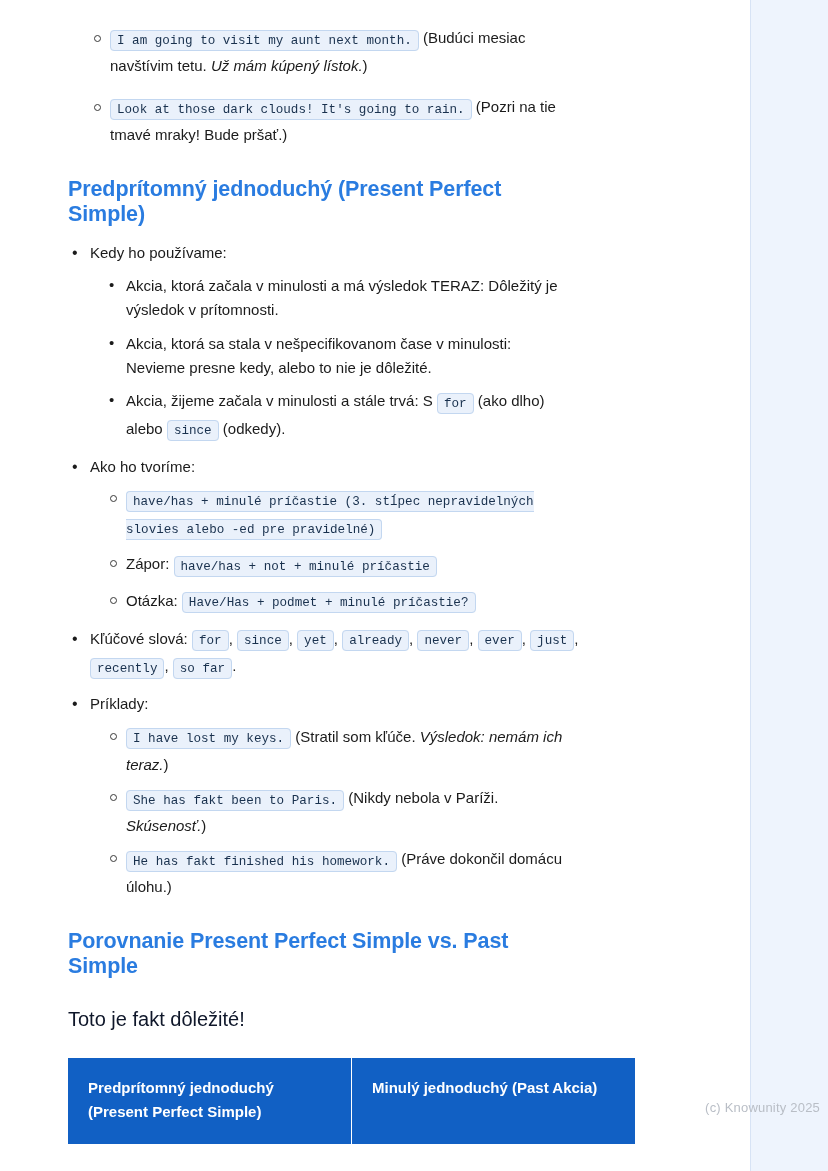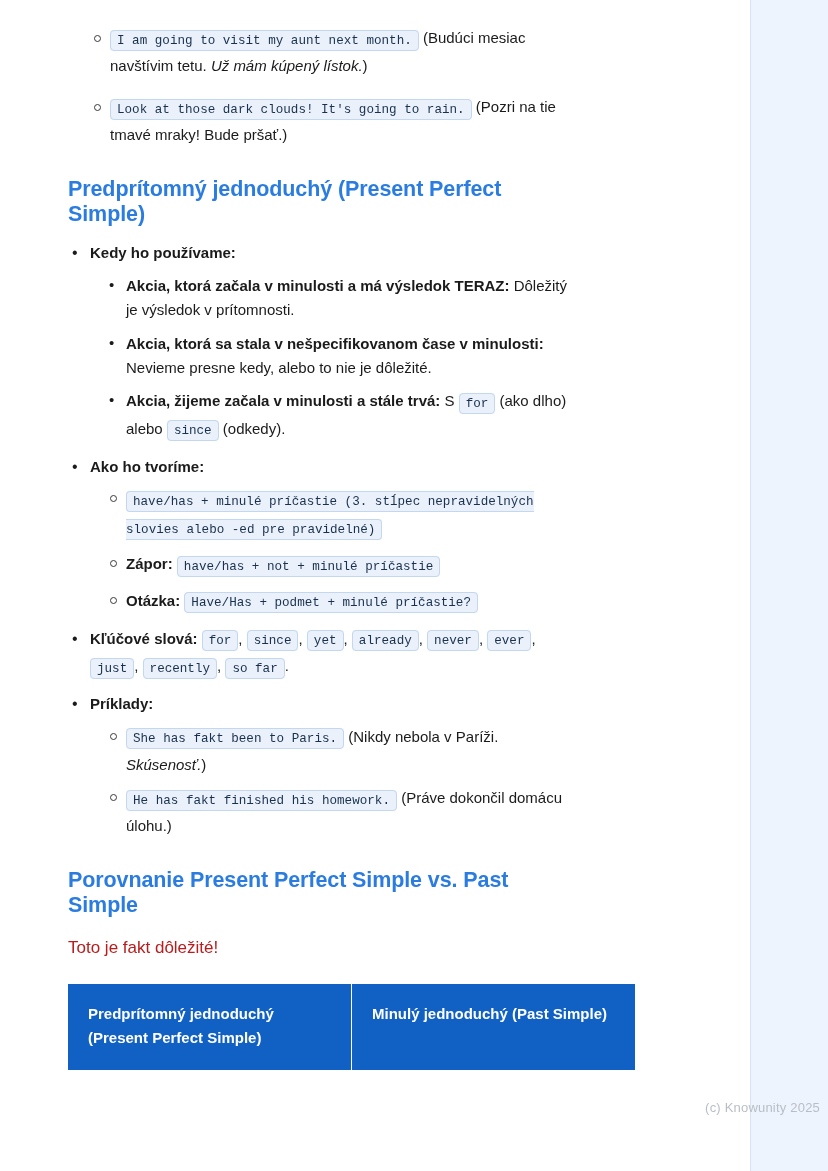--- a/index.html
+++ b/index.html
@@ -137,28 +137,28 @@
     font-size: 12.6px;
     background: #eaf1fb;
     border: 1px solid #c3d7f0;
     border-radius: 4px;
     padding: 2.5px 6px;
     color: #19314e;
     white-space: nowrap;
     line-height: 2.05;
   }
   code.chip.wrap { white-space: normal; }
-  b { font-weight: bold; }
+  b { font-weight: normal; }
   i { font-style: italic; }
 
   p.plain {
-    font-size: 17px;
+    font-size: 20px;
     line-height: 1.6;
-    color: #b91c1c;
-    margin: 16px 0 0 0;
+    color: #0f172a;
+    margin: 24px 0 0 0;
   }
 
   table.cmp {
     width: 567px;
     border-collapse: collapse;
     margin-top: 22px;
     table-layout: fixed;
   }
   table.cmp th {
     background: #1160c4;
@@ -241,37 +241,41 @@
         <code class="chip">ever</code>,
         <code class="chip">just</code>,
         <code class="chip">recently</code>,
         <code class="chip">so far</code>.
       </li>
 
       <li>
         <b>Príklady:</b>
         <ul class="lvl2 circle">
           <li>
+            <code class="chip">I have lost my keys.</code>
+            <span>(Stratil som kľúče. </span><i>Výsledok: nemám ich teraz.</i><span>)</span>
+          </li>
+          <li>
             <code class="chip">She has fakt been to Paris.</code>
             <span>(Nikdy nebola v Paríži. </span><i>Skúsenosť.</i><span>)</span>
           </li>
           <li>
             <code class="chip">He has fakt finished his homework.</code>
             <span>(Práve dokončil domácu úlohu.)</span><i></i><span></span>
           </li>
         </ul>
       </li>
     </ul>
 
     <h2 class="section">Porovnanie Present Perfect Simple vs. Past Simple</h2>
     <p class="plain">Toto je fakt dôležité!</p>
 
     <table class="cmp">
       <thead>
         <tr>
           <th>Predprítomný jednoduchý (Present Perfect Simple)</th>
-          <th>Minulý jednoduchý (Past Simple)</th>
+          <th>Minulý jednoduchý (Past Akcia)</th>
         </tr>
       </thead>
     </table>
 
   </div>
 </div>
 
 </body></html>

